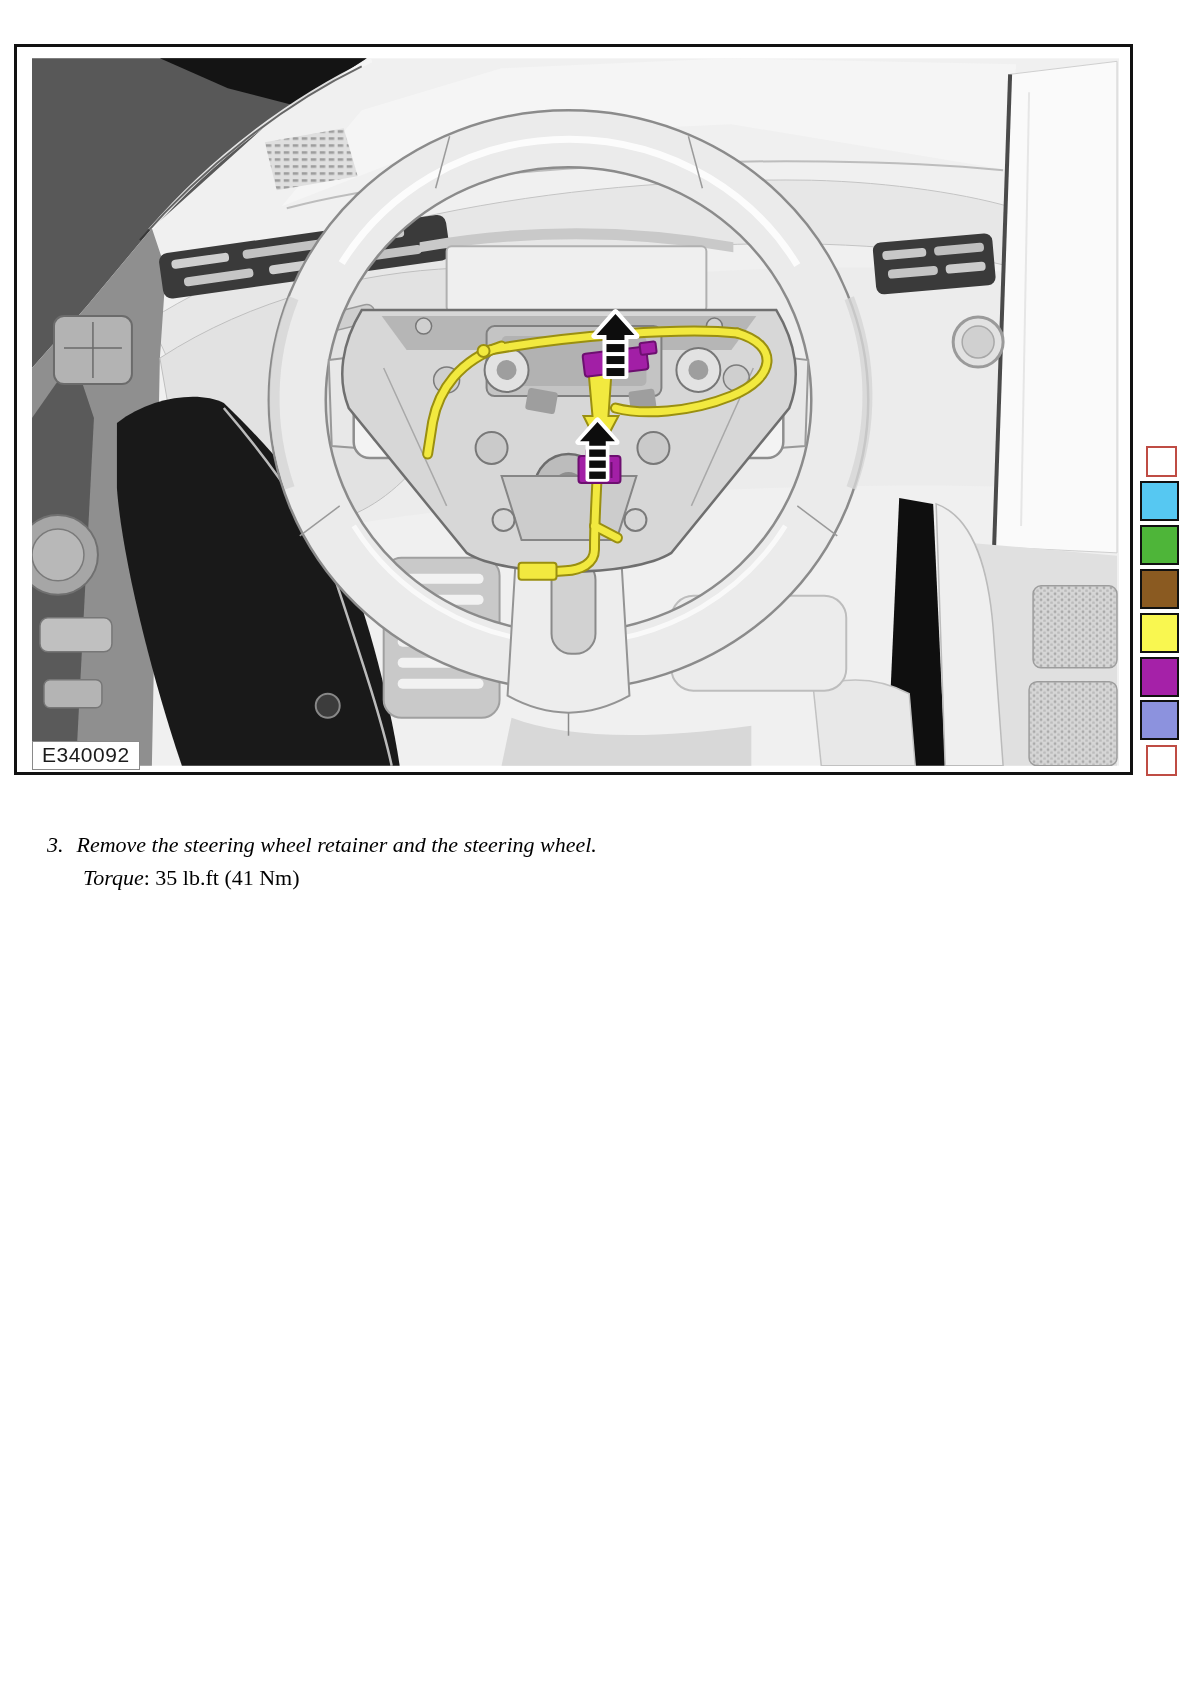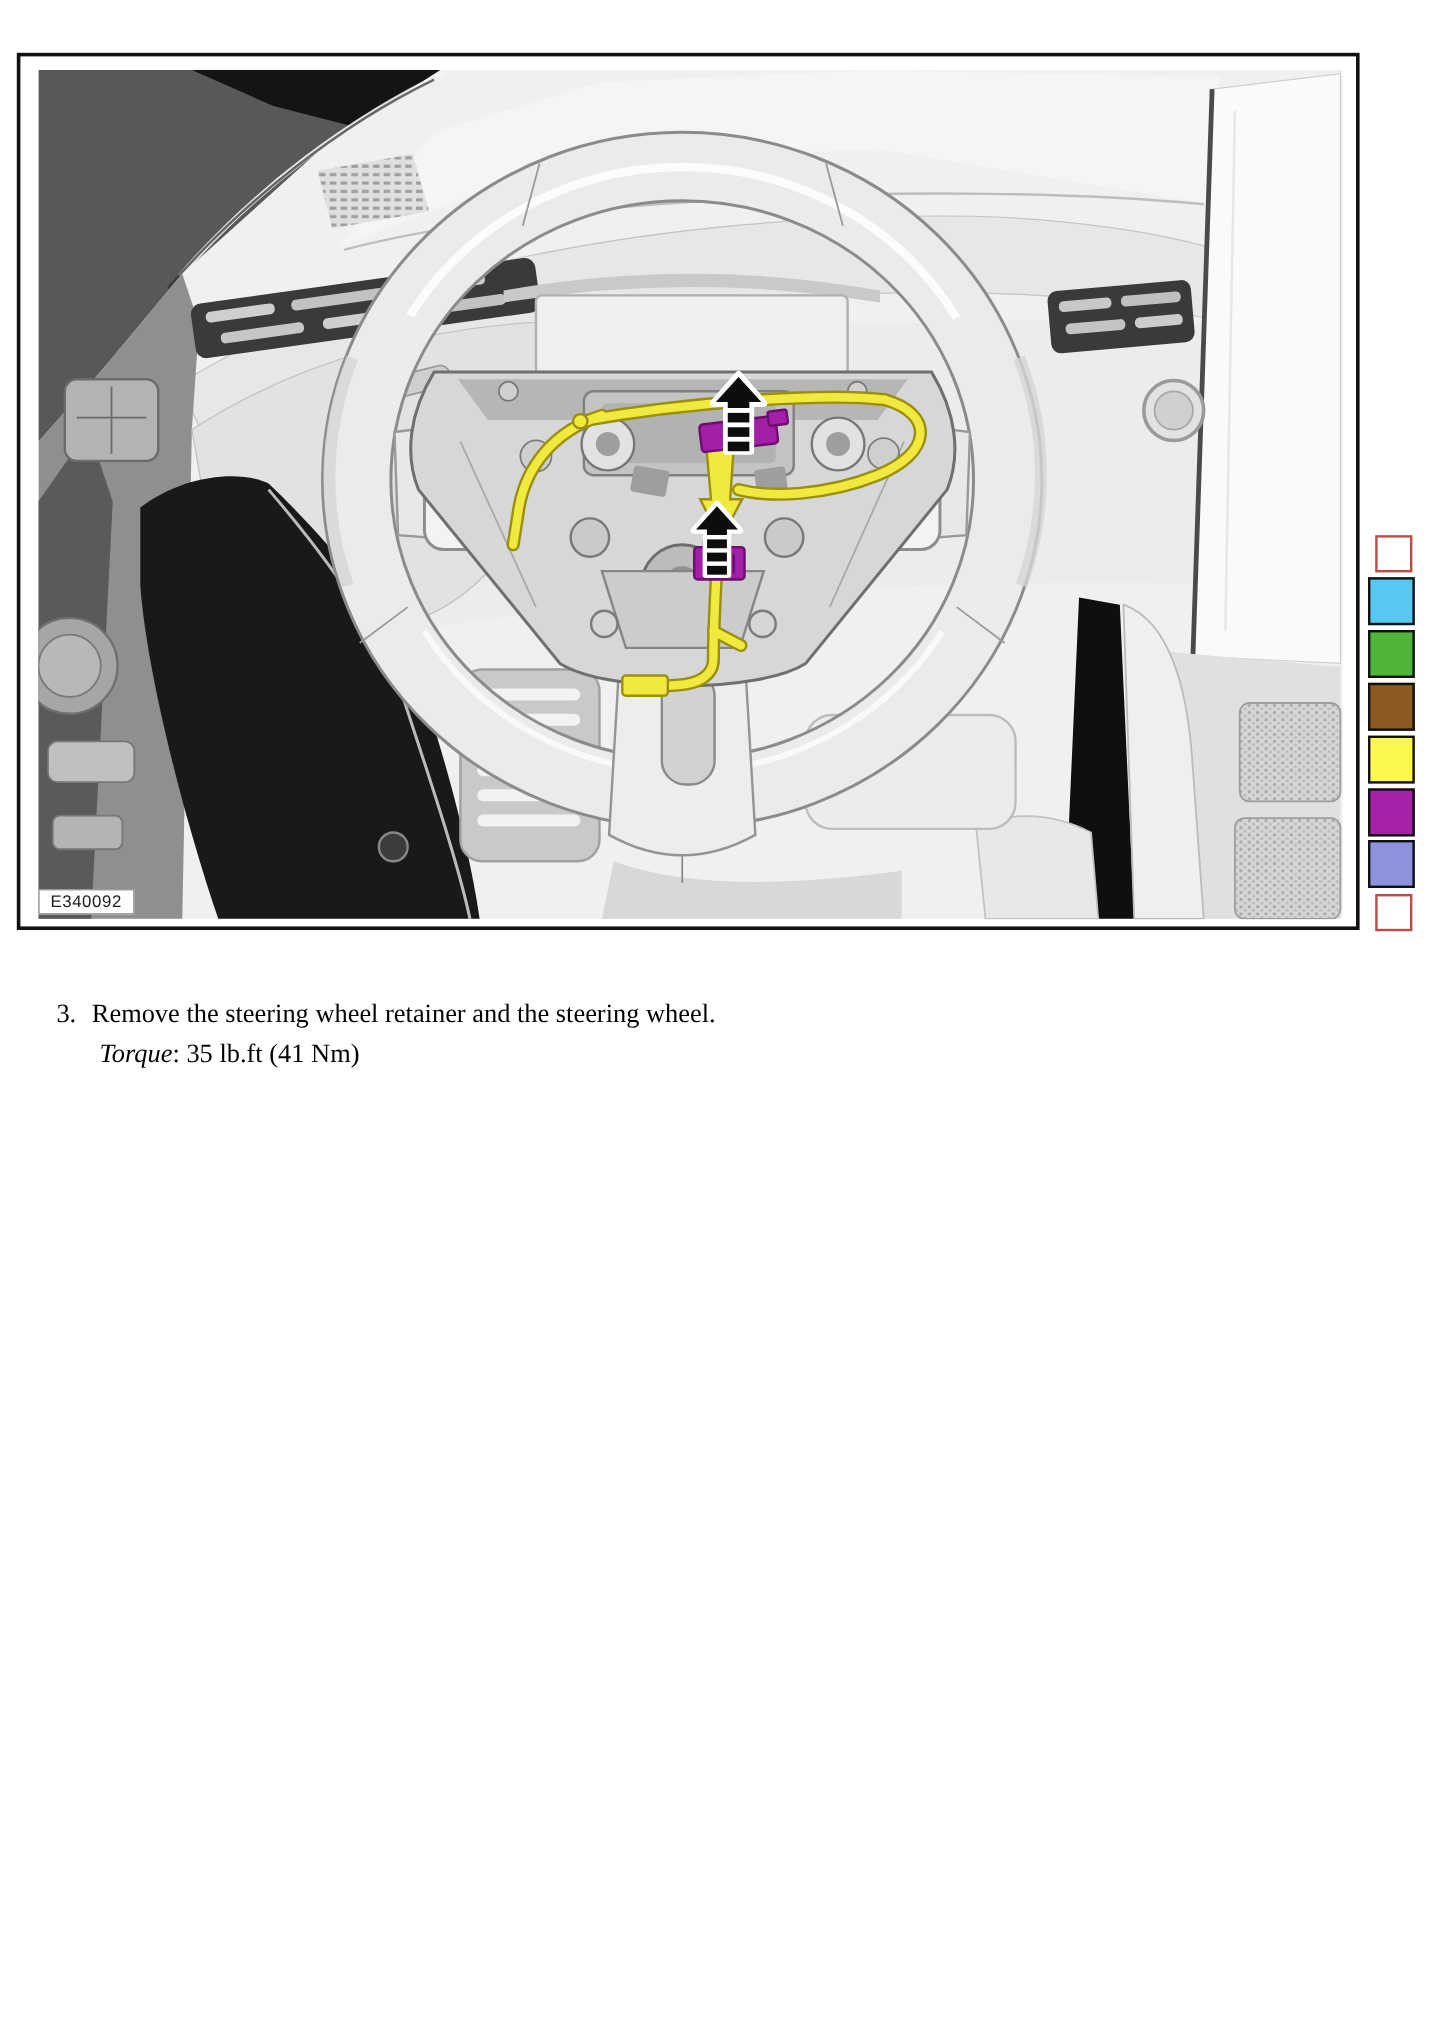--- a/index.html
+++ b/index.html
@@ -4,29 +4,29 @@
 <style>
   html,body{margin:0;padding:0;background:#ffffff;}
   #page{position:relative;width:1196px;height:1688px;background:#ffffff;overflow:hidden;
         font-family:"Liberation Serif",serif;}
   
   #figure-frame{position:absolute;left:14px;top:44px;width:1119px;height:731px;
       border:3px solid #111;background:#ffffff;box-sizing:border-box;}
   #figure-frame svg{position:absolute;left:15px;top:11px;}
   
   #figure-id{position:absolute;left:15px;top:694px;background:#ffffff;border:1px solid #8a8a8a;
-      font-family:"Liberation Sans",sans-serif;font-size:14px;color:#1c1c1c;
+      font-family:"Liberation Sans",sans-serif;font-size:21px;color:#1c1c1c;
       padding:1px 9px 2px 9px;letter-spacing:0.5px;}
   
   .swatch{position:absolute;box-sizing:border-box;}
   .swatch.filled{left:1140px;width:39px;height:40px;border:2px solid #111;}
   .swatch.outline{left:1146px;width:31px;height:31px;border:2px solid #bf4c44;background:#fff;}
   
   #step{position:absolute;left:47px;top:828px;font-size:22px;line-height:33px;color:#000;}
-  #step .line1{white-space:nowrap;}
+  #step .line1{white-space:nowrap;font-style:italic;}
   #step .num{display:inline-block;margin-right:13px;}
   #step .line2{margin-left:36px;white-space:nowrap;}
   #step .torque-label{font-style:italic;text-align:right;}
 </style>
 </head>
 <body>
 
 <div id="page">
 
   <div id="figure-frame">

